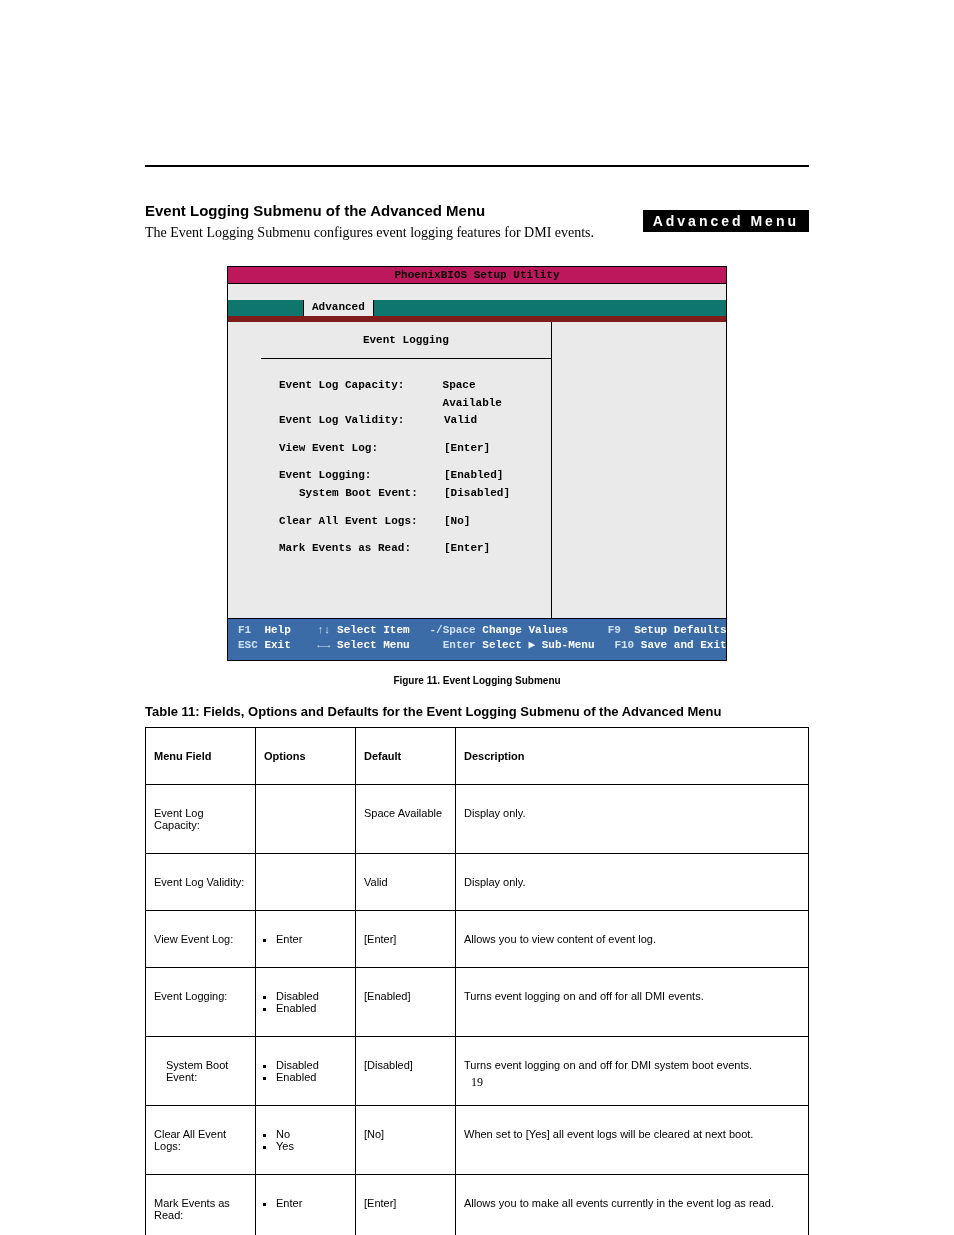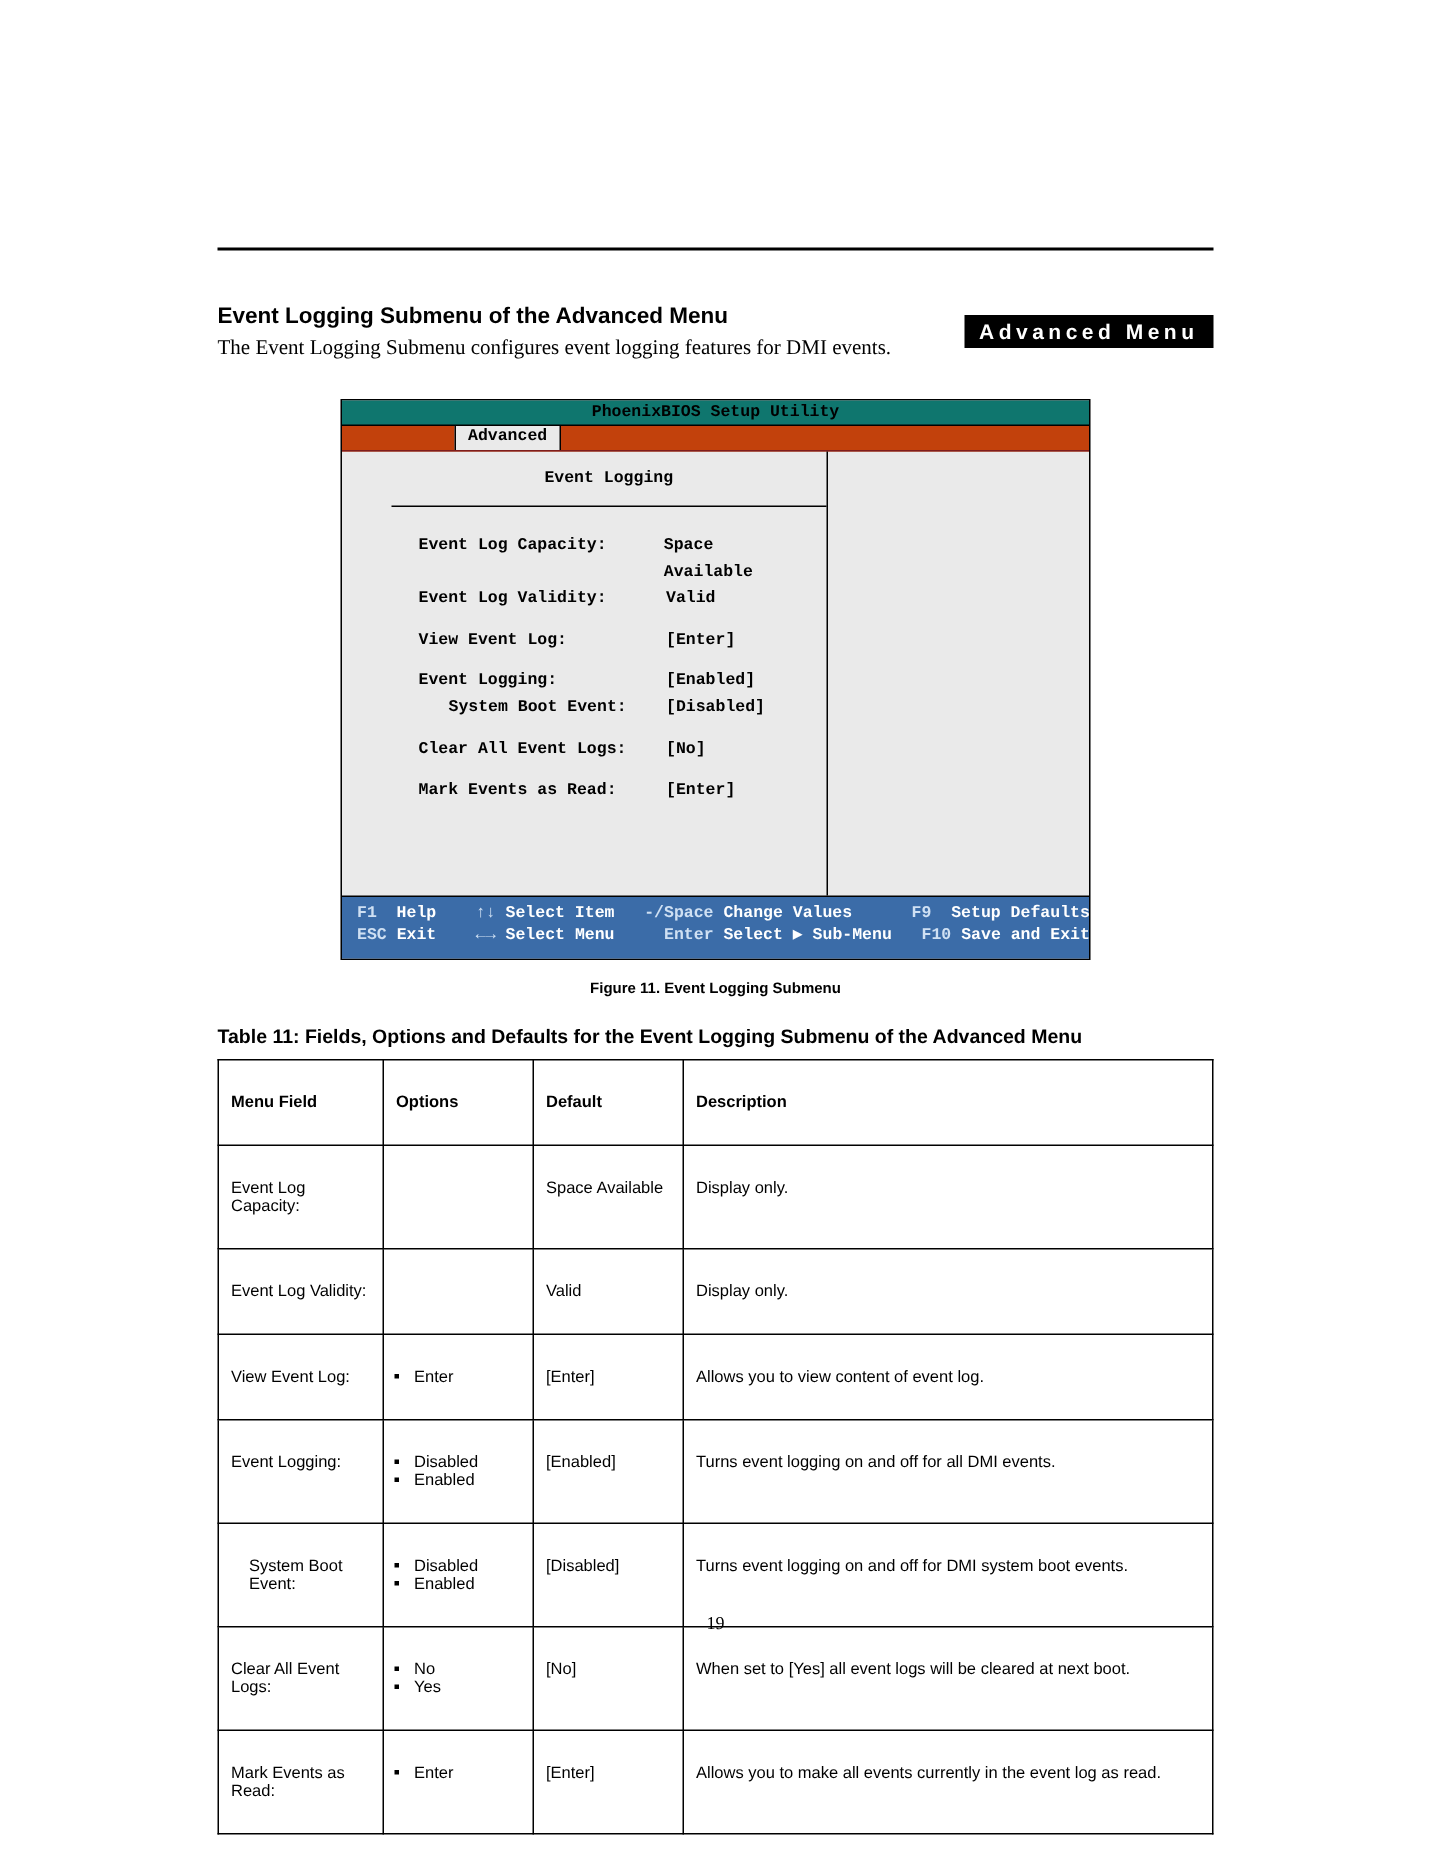--- a/index.html
+++ b/index.html
@@ -47,30 +47,31 @@
   .bios-box {
     width: 500px;
     margin: 0 auto;
     border: 1px solid #000;
     font-family: 'Courier New', monospace;
     font-size: 11px;
     font-weight: bold;
     background: #eaeaea;
   }
   .bios-title {
-    background: #0f766e;
+    background: #be185d;
     text-align: center;
     padding: 2px 0;
     border-bottom: 1px solid #000;
   }
   .bios-tabs {
-    background: #c2410c;
+    background: #0f766e;
     color: #fff;
     display: flex;
-    border-bottom: 1px solid #7f1d1d;
+    border-bottom: 6px solid #7f1d1d;
+    margin-top: 16px;
   }
   .bios-tab-spacer { width: 75px; height: 16px; }
   .bios-tab-active {
     background: #eaeaea;
     color: #000;
     padding: 1px 8px;
     border-right: 1px solid #000;
     border-left: 1px solid #000;
   }
   .bios-mid {

